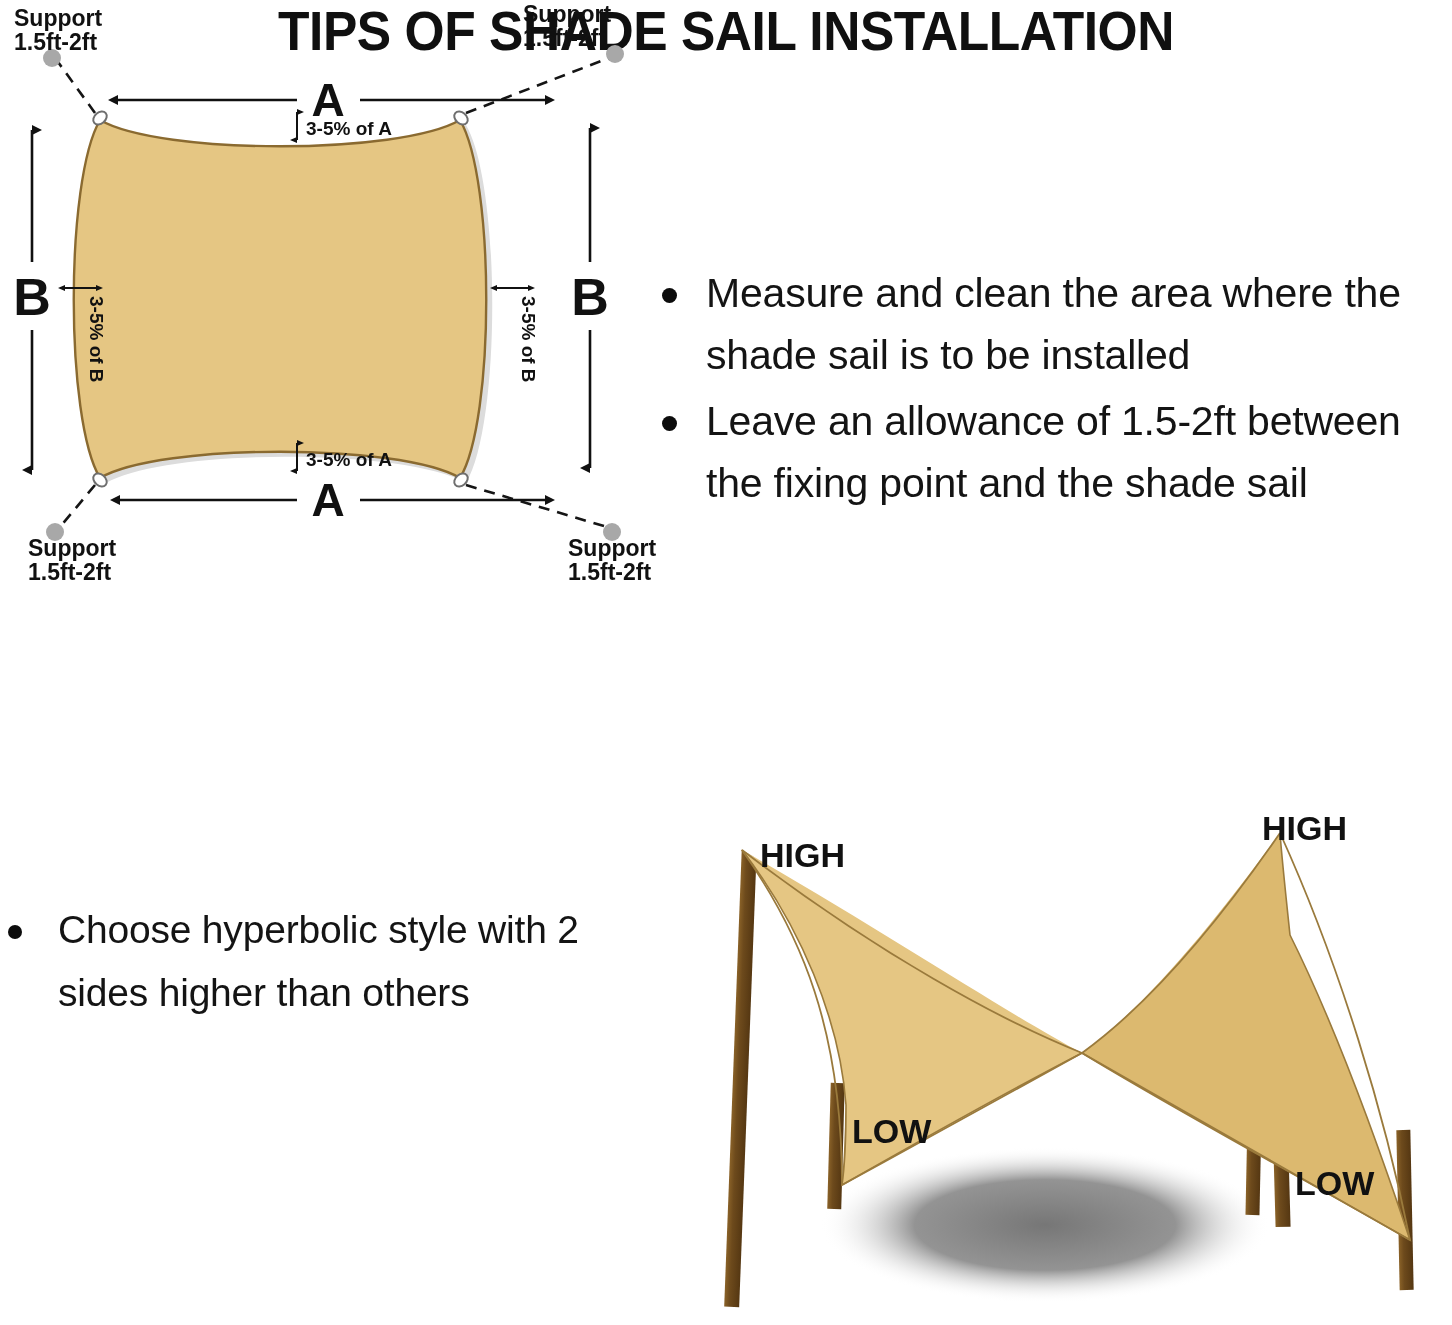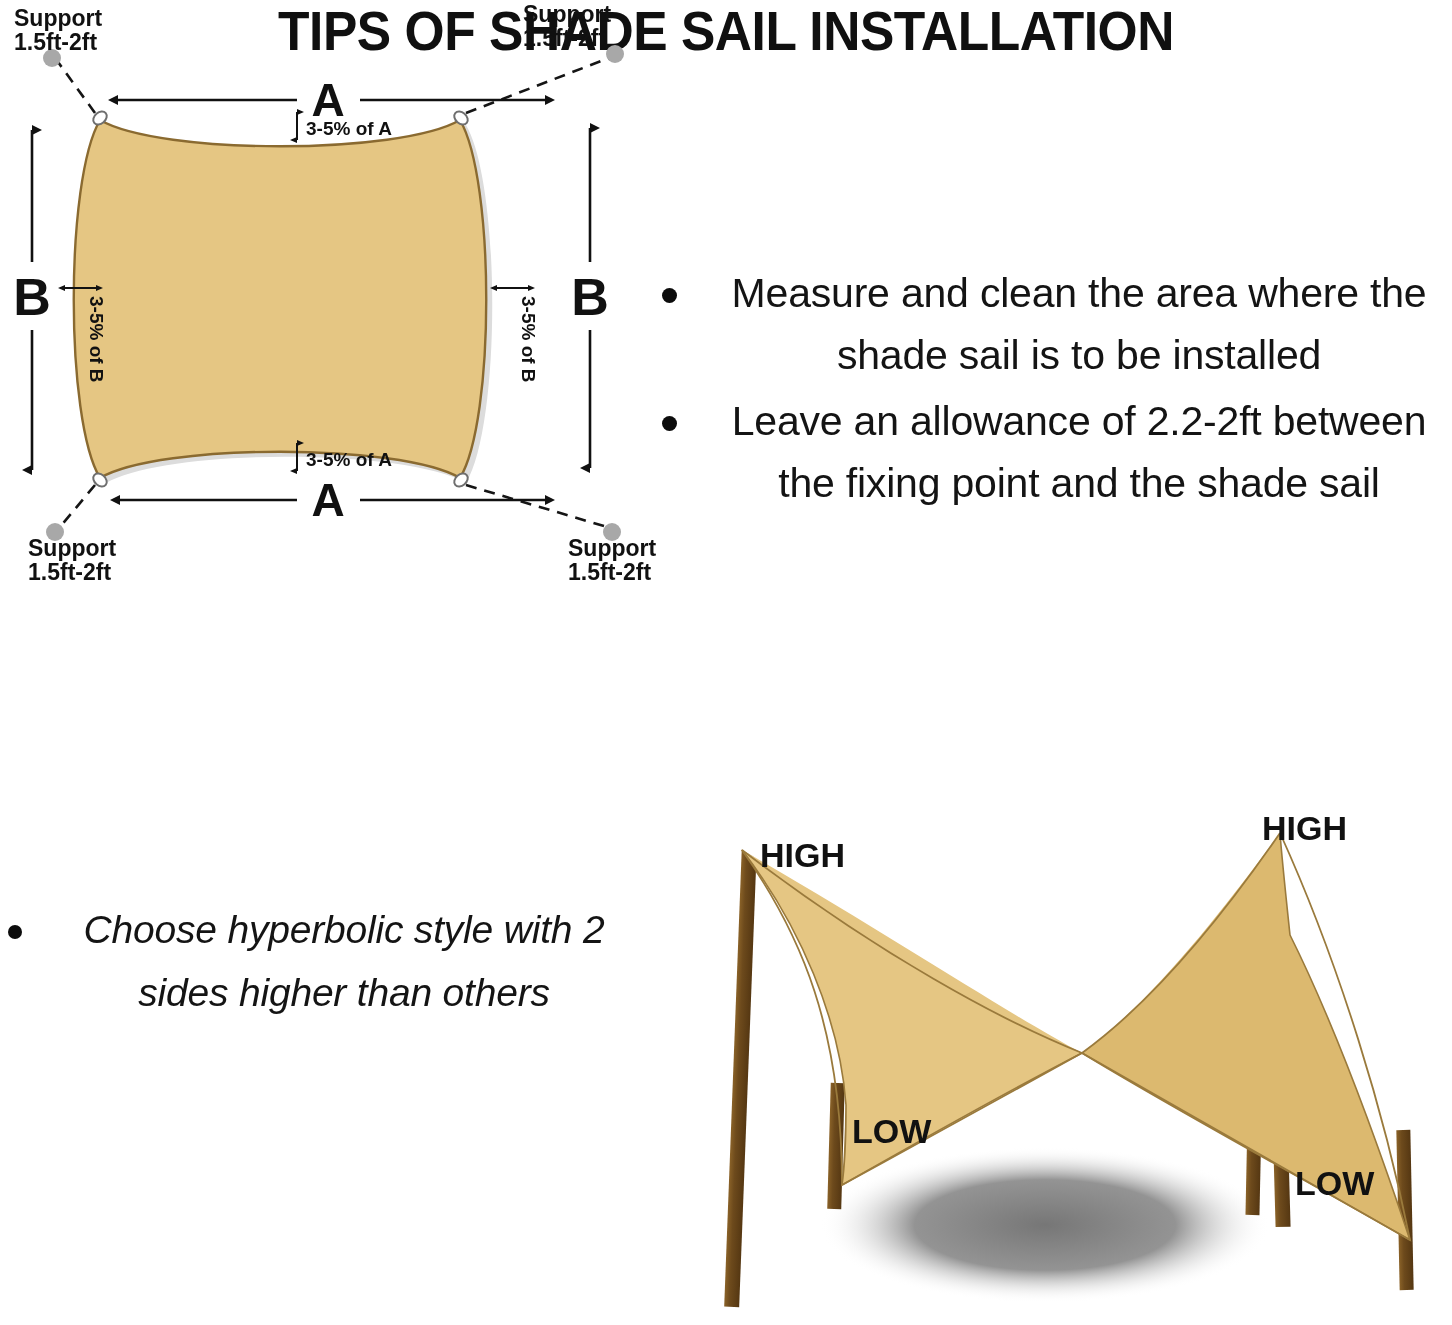--- a/index.html
+++ b/index.html
@@ -45,35 +45,33 @@
   ul.bullets { list-style: none; margin: 0; padding: 0; }
   ul.bullets li {
     position: relative;
     padding-left: 58px;
     margin: 0 0 4px 0;
     font-family: "Liberation Sans", sans-serif;
     font-size: 41px;
     line-height: 62px;
     color: #141414;
     letter-spacing: -0.2px;
-    text-align: center;
   }
   ul.bullets li .dot {
     position: absolute;
     left: 14px;
     top: 26px;
     width: 15px; height: 15px;
     border-radius: 50%;
     background: #0c0c0c;
   }
 
   #style-list ul.bullets li {
     font-size: 39px;
     line-height: 63px;
-    font-style: italic;
   }
   #style-list ul.bullets li .dot { left: 8px; top: 27px; width: 14px; height: 14px; }
 
   svg { display: block; overflow: visible; }
   .lbl {
     font-family: "Liberation Sans", sans-serif;
     fill: #111111;
   }
 </style>
 </head>
@@ -206,21 +204,21 @@
 </div>
 
 <div class="panel" id="tips-list">
   <ul class="bullets">
     <li>
       <span class="dot"></span>
       <span>Measure and clean the area where the shade sail is to be installed</span>
     </li>
     <li>
       <span class="dot"></span>
-      <span>Leave an allowance of 2.2-2ft between the fixing point and the shade sail</span>
+      <span>Leave an allowance of 1.5-2ft between the fixing point and the shade sail</span>
     </li>
   </ul>
 </div>
 
 <div class="panel" id="style-list">
   <ul class="bullets">
     <li>
       <span class="dot"></span>
       <span>Choose hyperbolic style with 2 sides higher than others</span>
     </li>

